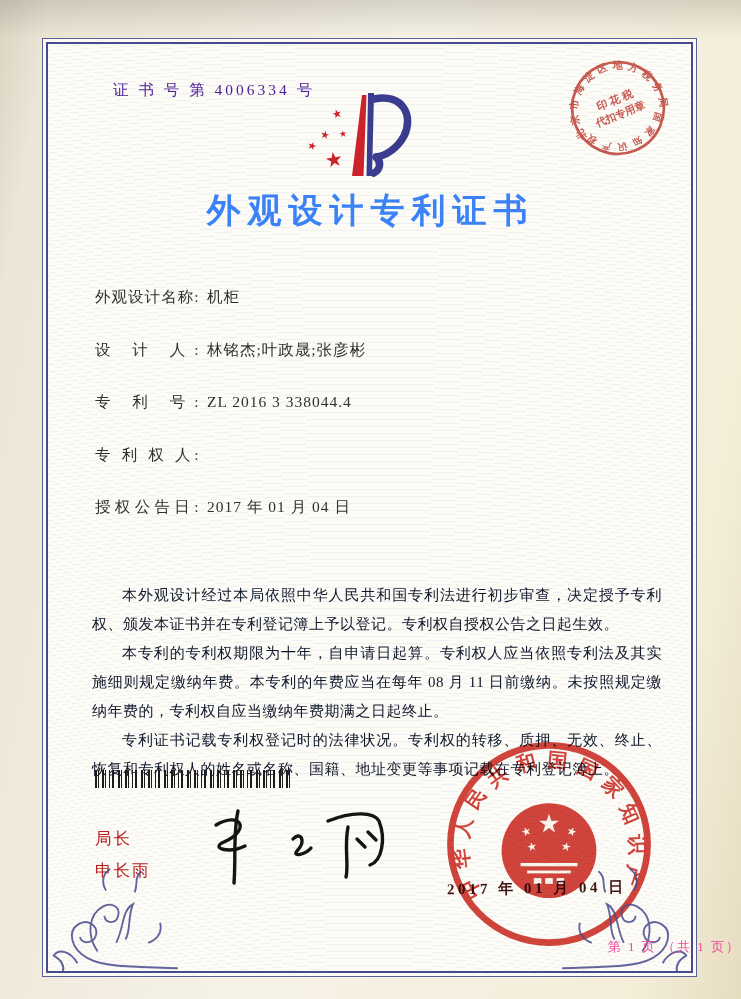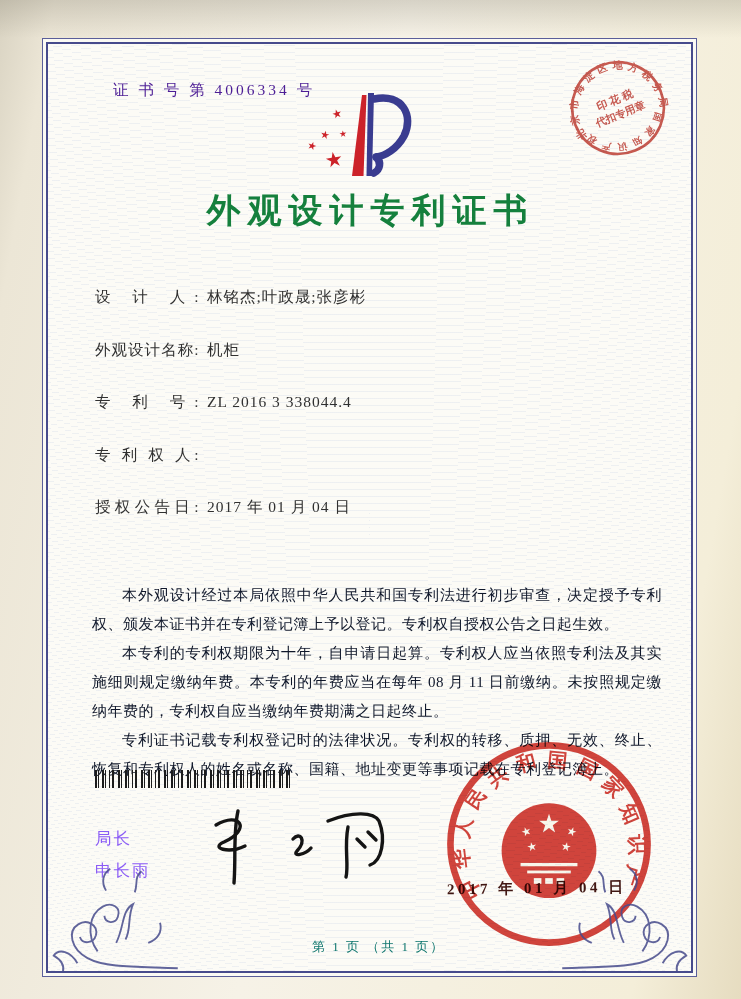--- a/index.html
+++ b/index.html
@@ -18,54 +18,54 @@
       repeating-radial-gradient(ellipse 1400px 700px at 50% 150%, rgba(110,140,200,.10) 0 1px, rgba(0,0,0,0) 1px 7px),
       #fcfbf6; }
   .content { position:absolute; inset:0; }
 
   .cert-number { position:absolute; left:97px; top:80px; font-size:15.5px;
     letter-spacing:3px; color:#4c1d95;margin-left:16px; }
 
   .logo { position:absolute; left:300px; top:90px; width:140px; height:97px; }
 
   .title { position:absolute; left:0; top:188px; width:100%; text-align:center;
-    font-size:34px; font-weight:bold; letter-spacing:7px; color:#15803d; }
+    font-size:34px; font-weight:bold; letter-spacing:7px; color:#3b82f6; }
 
   .fields { position:absolute; left:95px; top:287px; width:560px; }
   .field-row { display:flex; align-items:baseline; height:52.5px;
     font-size:15.5px; color:#303030; }
   .field-label { width:104px; text-align:justify; text-align-last:justify;
     flex:0 0 104px; letter-spacing:.5px; }
   .field-value { margin-left:8px; letter-spacing:1px; }
 
   .paragraphs { position:absolute; left:92px; top:581px; width:570px;
     font-size:15px; line-height:29px; text-align:justify; color:#0f172a; }
   .paragraphs p { text-indent:2em; letter-spacing:.5px; }
 
   .barcode { position:absolute; left:95px; top:770px; width:197px; height:18px;
     background:
       repeating-linear-gradient(90deg,#1c1c1c 0 2px,rgba(0,0,0,0) 2px 3px,#1c1c1c 3px 4px,rgba(0,0,0,0) 4px 7px,#1c1c1c 7px 9px,rgba(0,0,0,0) 9px 10px,#1c1c1c 10px 11px,rgba(0,0,0,0) 11px 14px,#1c1c1c 14px 15px,rgba(0,0,0,0) 15px 17px,#1c1c1c 17px 19px,rgba(0,0,0,0) 19px 23px); }
 
   .director { position:absolute; left:95px; top:828px; font-size:16.5px;
-    color:#8b5cf6; letter-spacing:2px; }
+    color:#b91c1c; letter-spacing:2px; }
   .director div { margin-bottom:10px; }
 
   .signature { position:absolute; left:198px; top:803px; width:215px; height:88px; }
 
   .seal { position:absolute; left:440px; top:735px; width:218px; height:218px;
     mix-blend-mode:multiply; opacity:.92; }
   .seal-date { position:absolute; left:447px; top:879px; font-size:15px;
     font-weight:bold; color:#421713; letter-spacing:3.5px;
     mix-blend-mode:multiply; transform:rotate(-.8deg); }
 
   .tax-stamp { position:absolute; left:568px; top:58px; width:100px; height:100px;
     transform:rotate(-22deg); mix-blend-mode:multiply; opacity:.88; }
 
-  .footer { position:absolute; left:0; top:938px; width:100%; text-align:center;
-    font-size:13px; color:#0f766e; letter-spacing:2px;padding-left:16px; }
+  .footer { position:absolute; left:0; top:938px; width:100%; text-align:right;
+    font-size:13px; color:#ec4899; letter-spacing:2px;padding-left:16px; }
 
   .flourish { position:absolute; width:135px; height:135px; opacity:.85; }
   .flourish.bl { left:47px; bottom:24px; }
   .flourish.br { right:48px; bottom:24px; transform:scaleX(-1); }
 </style>
 </head>
 <body>
 
 <svg width="0" height="0" style="position:absolute">
   <defs>
@@ -109,26 +109,26 @@
       <textPath href="#taxArcBottom" startOffset="8" textLength="118">国家知识产权局</textPath>
     </text>
     <text x="60" y="54" text-anchor="middle" font-size="13" font-weight="bold" fill="#c2443b">印 花 税</text>
     <text x="60" y="72" text-anchor="middle" font-size="12.5" font-weight="bold" fill="#c2443b">代扣专用章</text>
   </svg>
 
   <div class="title">外观设计专利证书</div>
 
   <div class="fields">
     <div class="field-row">
+      <span class="field-label">外观设计名称:</span>
+      <span class="field-value">机柜</span>
+    </div>
+    <div class="field-row">
       <span class="field-label">设 计 人:</span>
       <span class="field-value">林铭杰;叶政晟;张彦彬</span>
-    </div>
-    <div class="field-row">
-      <span class="field-label">外观设计名称:</span>
-      <span class="field-value">机柜</span>
     </div>
     <div class="field-row">
       <span class="field-label">专 利 号:</span>
       <span class="field-value">ZL 2016 3 338044.4</span>
     </div>
     <div class="field-row">
       <span class="field-label">专 利 权 人:</span>
     </div>
     <div class="field-row">
       <span class="field-label">授权公告日:</span>

